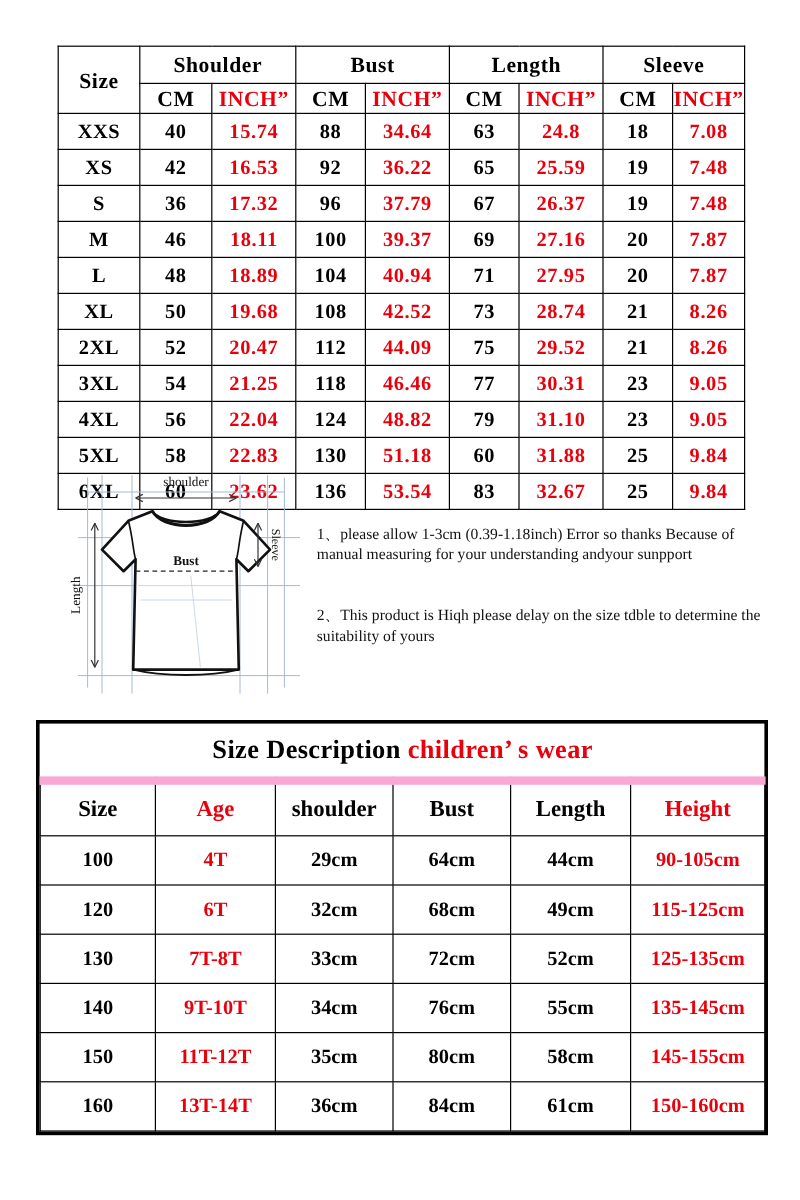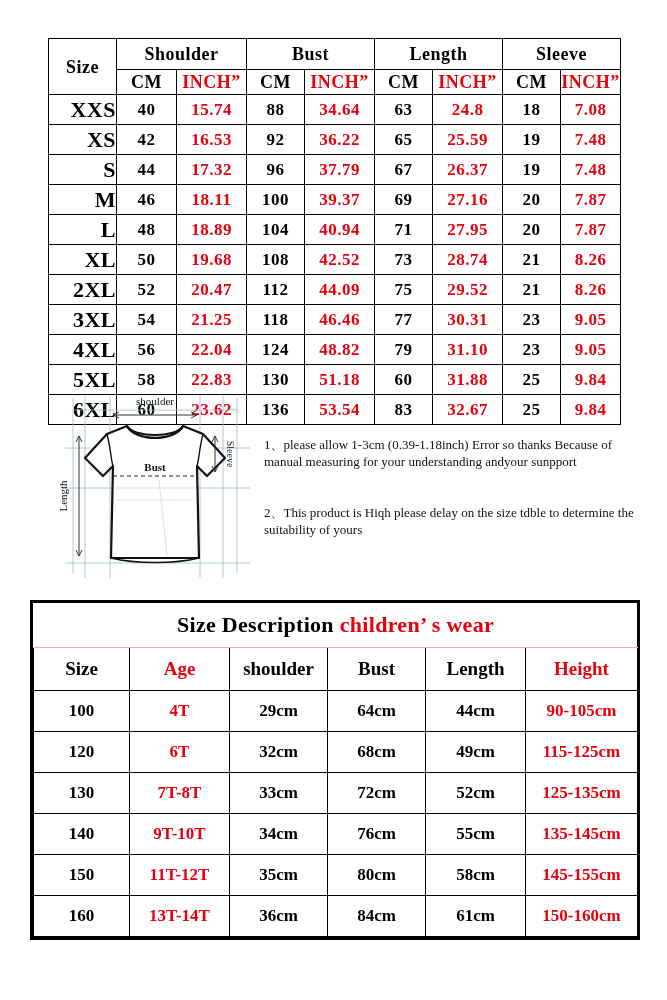--- a/index.html
+++ b/index.html
@@ -46,22 +46,21 @@
   }
   table.adult .unit {
     font-size: 18px;
     height: 24px;
     line-height: 24px;
   }
   table.adult .inch {
     color: #e8000d;
   }
   table.adult .sizecell {
-    font-size: 22px;
-    text-align: right;
+    font-size: 17px;
   }
   table.adult .row td {
     height: 29px;
     line-height: 29px;
   }
 
   
   .mid {
     position: absolute;
     left: 0;
@@ -112,21 +111,21 @@
     text-align: center;
     font-family: "Liberation Serif", serif;
     font-weight: bold;
     font-size: 17px;
     padding: 0;
     height: 40px;
     line-height: 40px;
   }
   table.kids .title-cell {
     border: none;
-    border-bottom: 1px solid #f9a8d4;
+    border-bottom: 7px solid #f9a8d4;
     font-size: 22px;
     height: 44px;
     line-height: 44px;
     letter-spacing: 0.3px;
   }
   table.kids .title-red {
     color: #e8000d;
   }
   table.kids .hdr {
     font-size: 19px;
@@ -200,21 +199,21 @@
       <td class="inch">16.53</td>
       <td>92</td>
       <td class="inch">36.22</td>
       <td>65</td>
       <td class="inch">25.59</td>
       <td>19</td>
       <td class="inch">7.48</td>
     </tr>
     <tr class="row">
       <td class="sizecell">S</td>
-      <td>44</td>
+      <td>36</td>
       <td class="inch">17.32</td>
       <td>96</td>
       <td class="inch">37.79</td>
       <td>67</td>
       <td class="inch">26.37</td>
       <td>19</td>
       <td class="inch">7.48</td>
     </tr>
     <tr class="row">
       <td class="sizecell">M</td>

